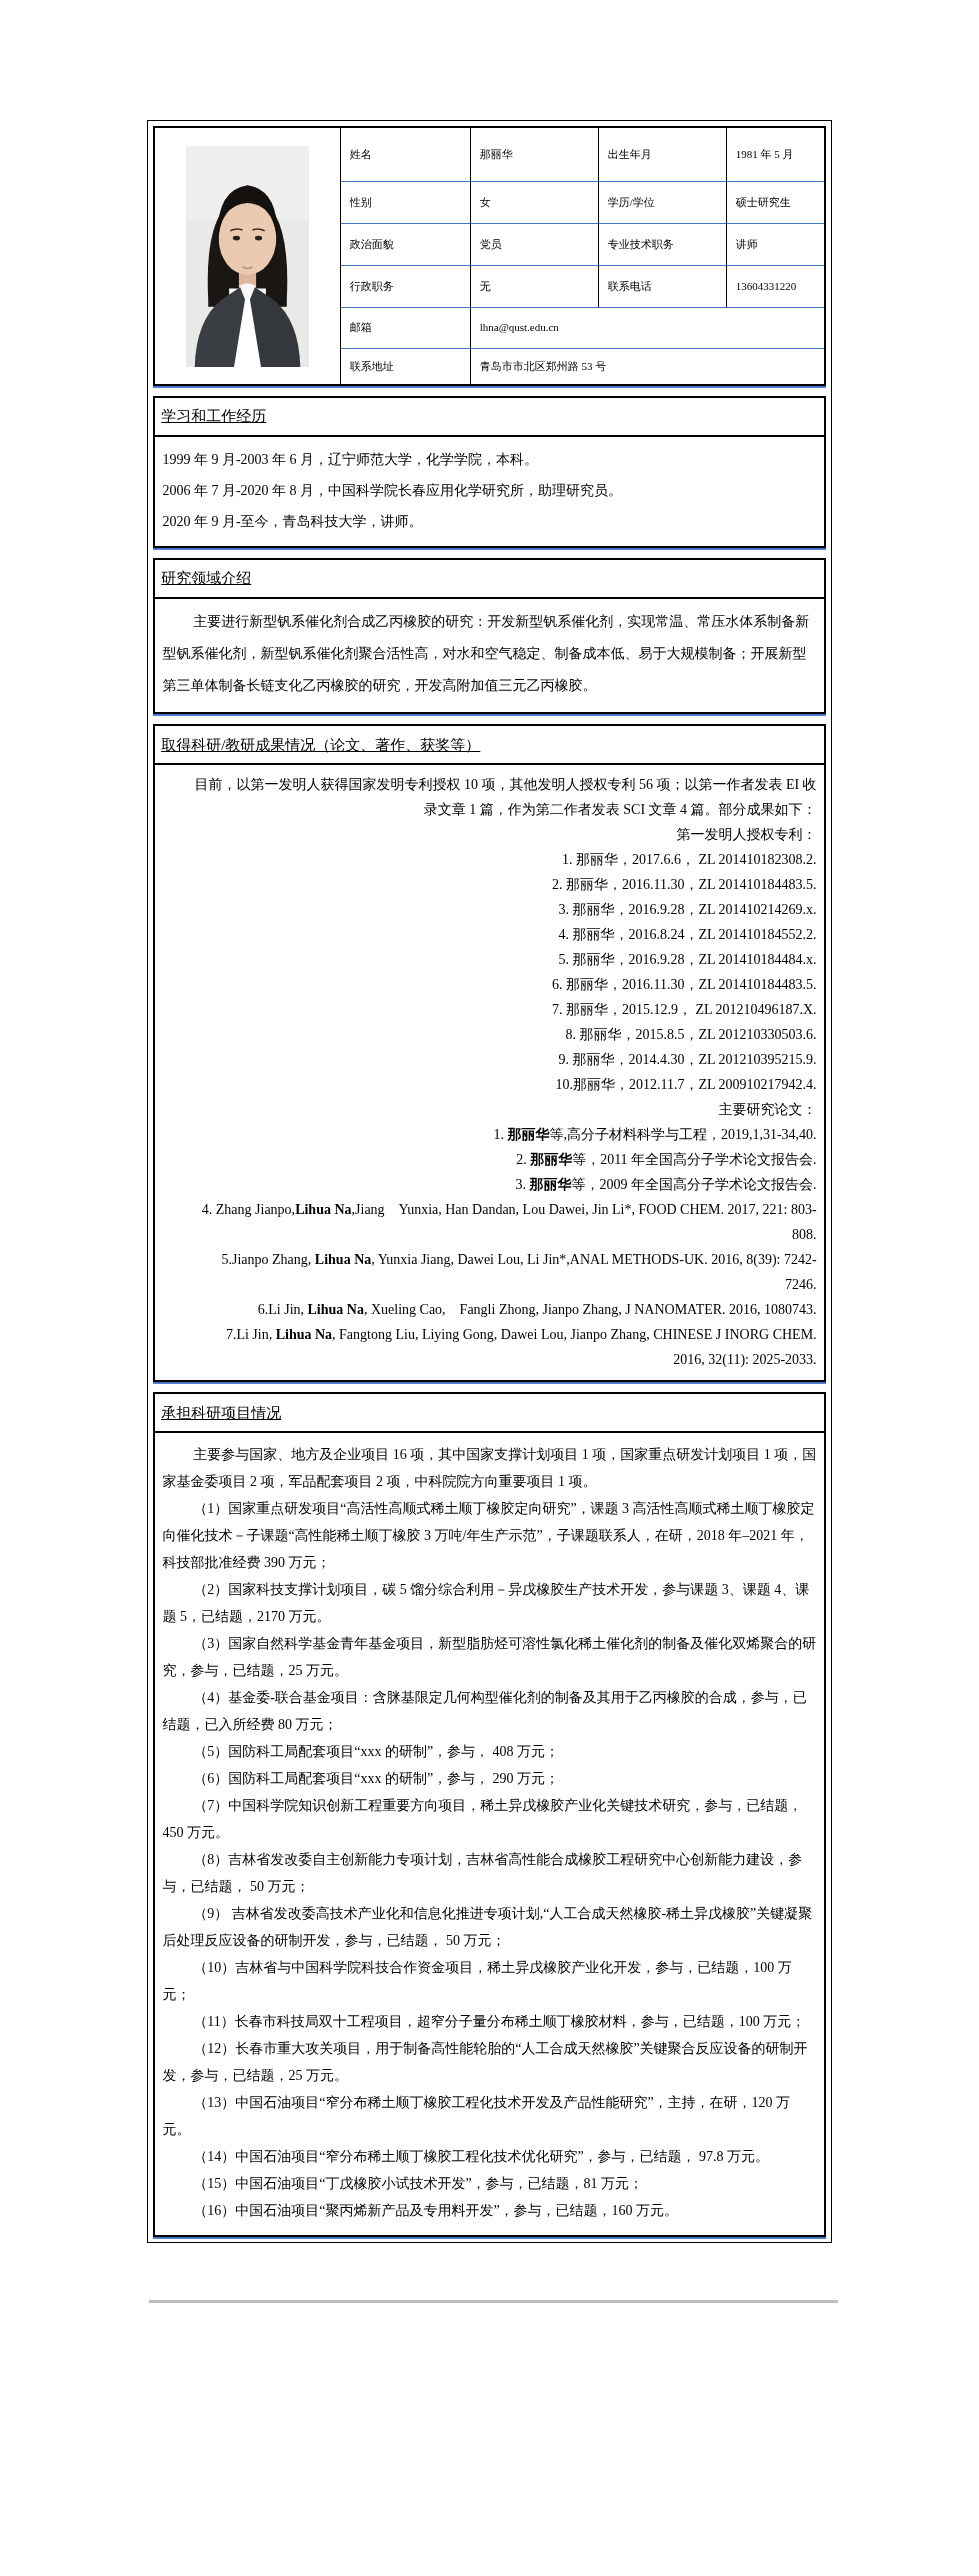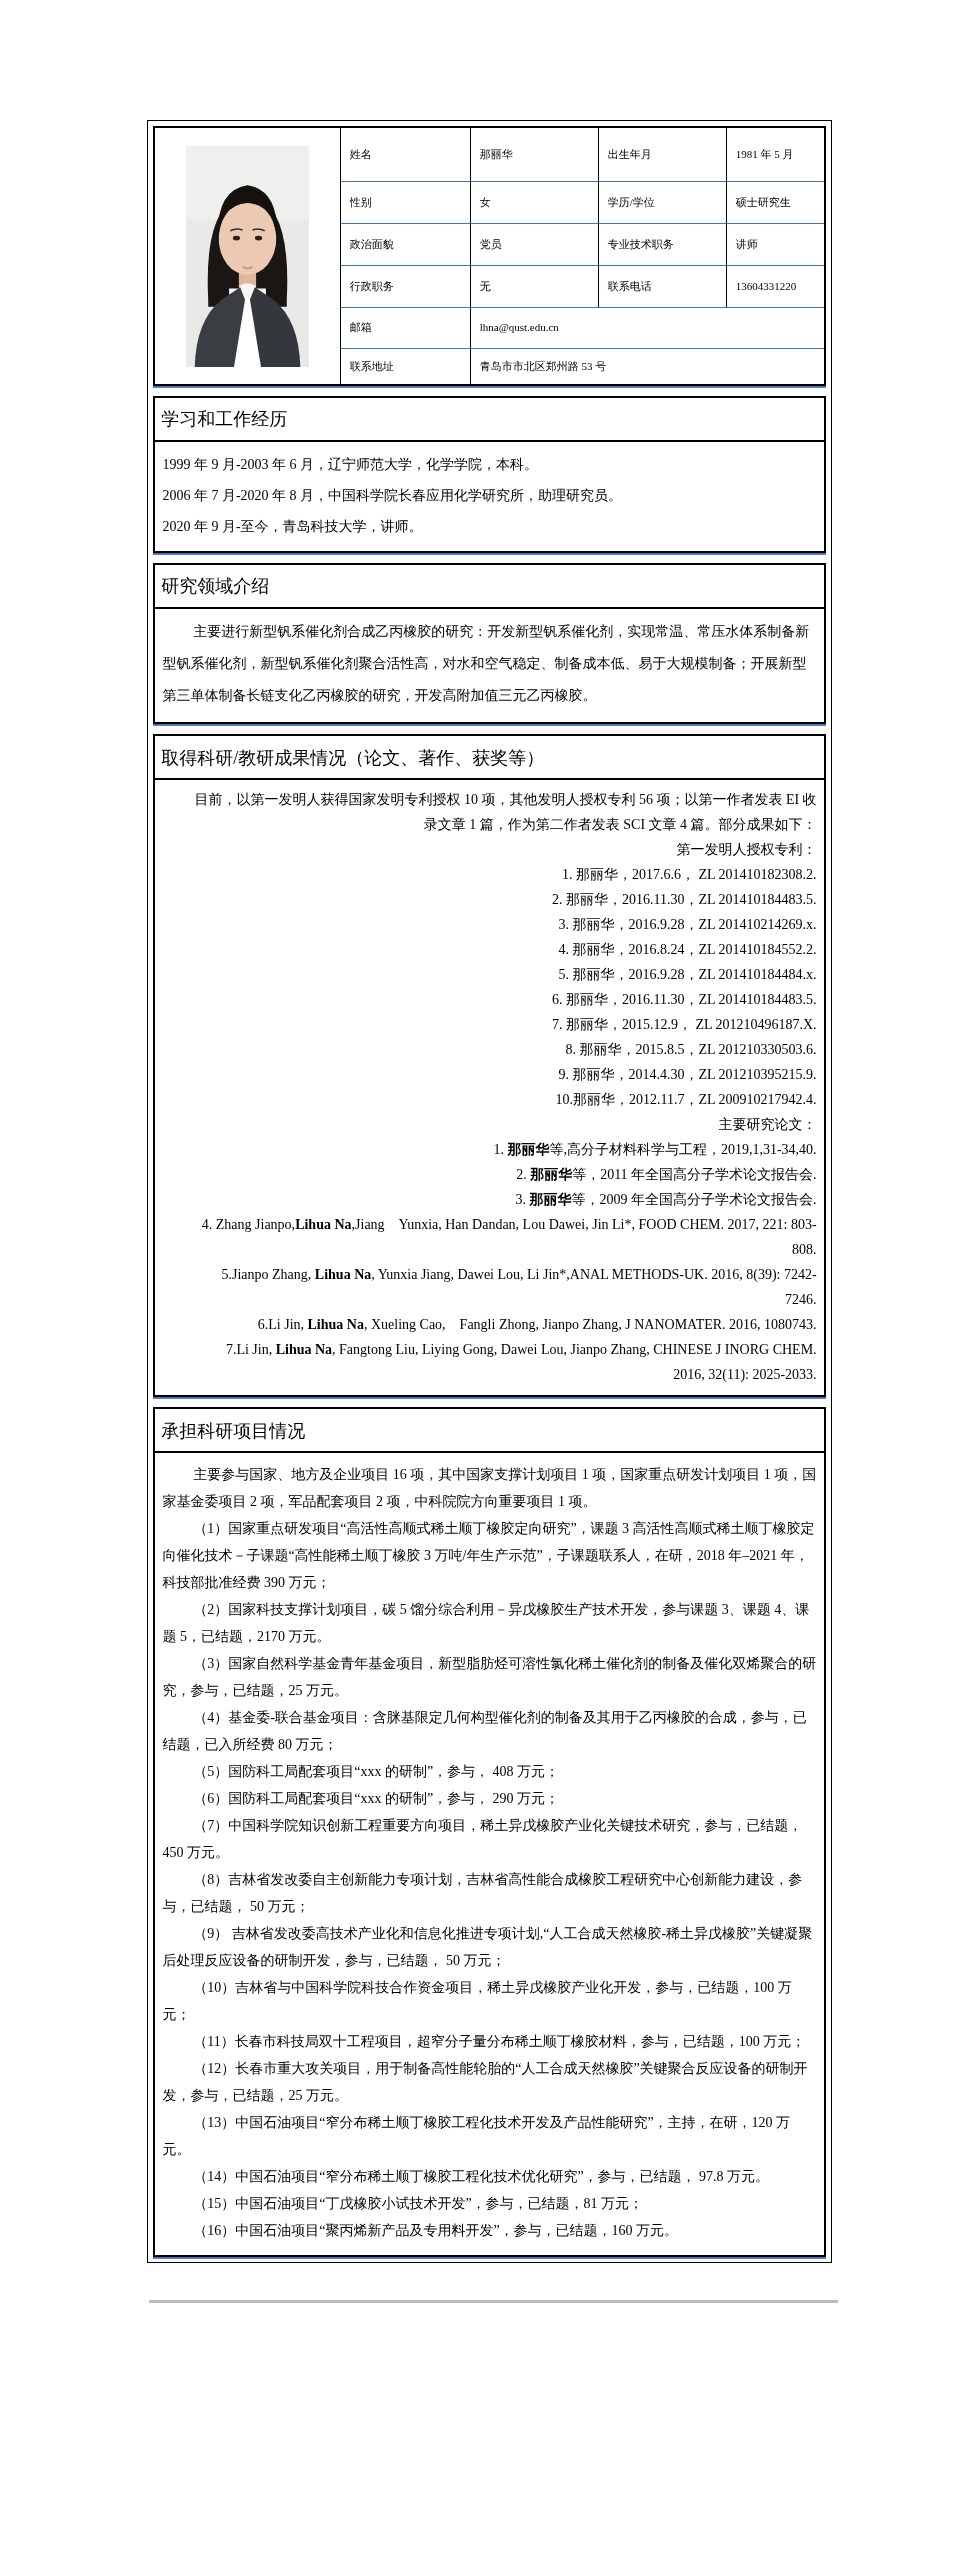--- a/index.html
+++ b/index.html
@@ -33,23 +33,24 @@
     grid-column:1;grid-row:1/7;
     border-right:1.2px solid #000;
     display:flex;align-items:center;justify-content:center;
     padding:3.7px 0;
   }
   .vline{border-right:1.2px solid #000;}
   .bluetop{border-top:1.2px solid #4472C4;}
   .span3{grid-column:3/6;}
   
   .sec-title{
-    font-size:18px;
+    font-size:15px;
     padding:9.3px 6.2px 8.7px 6.2px;
     border-bottom:2.5px solid #000;
+    text-decoration:underline;
   }
   .sec-body{font-size:14px;}
   .sec-body p{margin:0;}
   .body-a{padding:7.4px 7.4px 8.7px 7.4px;}
   .body-a p{line-height:31px;}
   .body-b{padding:7.4px 7.4px 10px 7.4px;}
   .body-b p{line-height:32px;text-indent:2.2em;}
   .body-c{padding:6.2px 7.4px 8.7px 7.4px;text-align:right;}
   .body-c p{line-height:25px;text-indent:2.2em;}
   .body-d{padding:7.4px 7.4px 11px 7.4px;}

